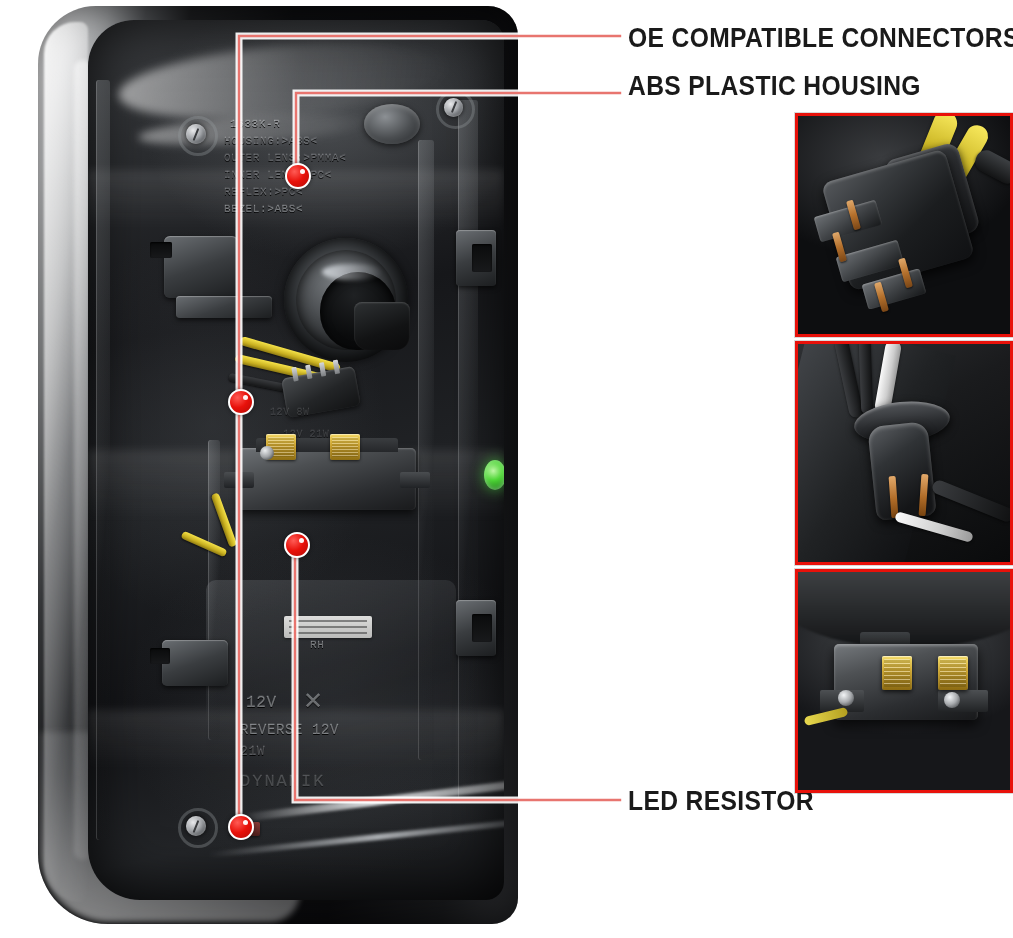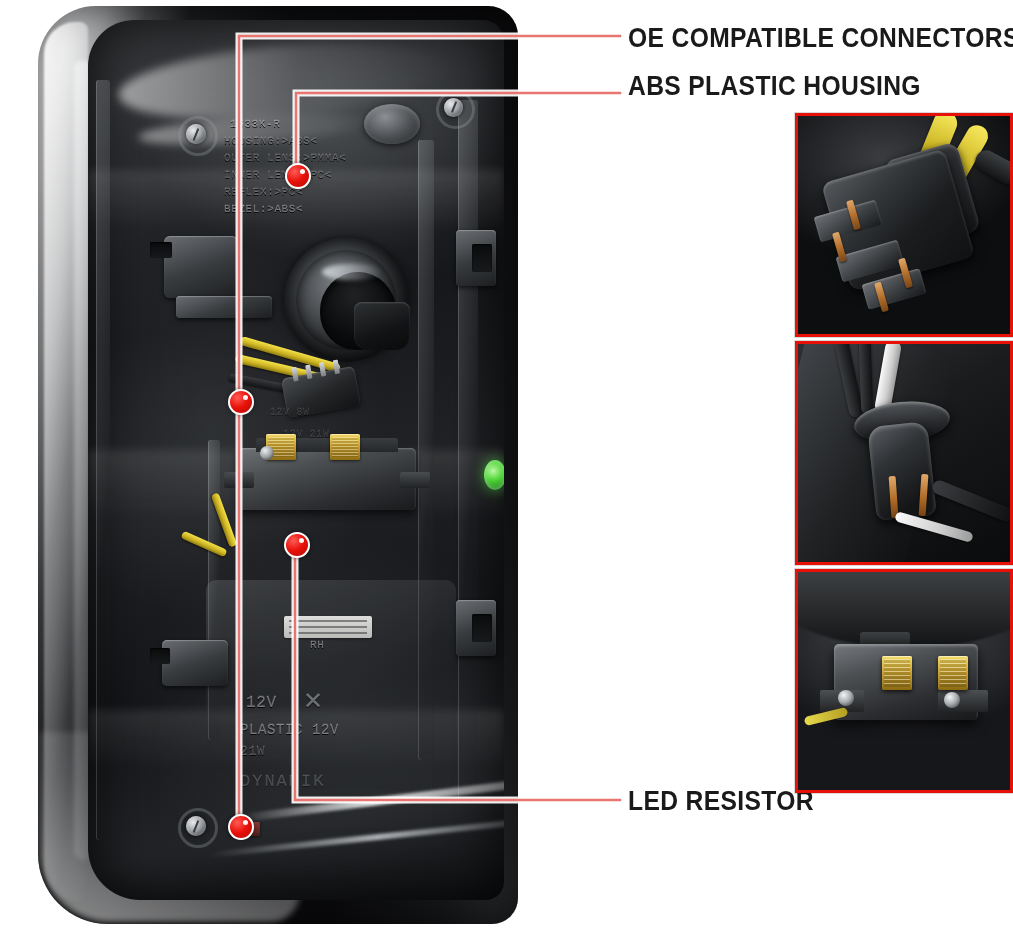--- a/index.html
+++ b/index.html
@@ -356,21 +356,21 @@
 
       <div class="plate"></div>
       <div class="sticker">
         <div class="sticker-lines"></div>
       </div>
 
       <div class="molded" style="left:222px;top:619px;font-size:11px;">RH</div>
       <div class="molded" style="left:158px;top:674px;font-size:16px;">12V</div>
       <div style="position:absolute;left:212px;top:668px;width:26px;height:26px;color:rgba(225,228,232,.45);
         font-size:24px;line-height:26px;text-align:center;text-shadow:0 1px 0 rgba(0,0,0,.8);">✕</div>
-      <div class="molded" style="left:152px;top:702px;font-size:14px;">PLASTIC 12V</div>
+      <div class="molded" style="left:152px;top:702px;font-size:14px;">REVERSE 12V</div>
       <div class="molded dim" style="left:152px;top:724px;font-size:13px;">21W</div>
       <div class="molded" style="left:152px;top:752px;font-size:17px;letter-spacing:2px;opacity:.5;">DYNAMIK</div>
 
       <div class="green-led"></div>
 
       <div class="tab-clip" style="left:74px;top:620px;width:66px;height:46px;border-radius:5px;"></div>
       <div class="notch" style="left:62px;top:628px;width:20px;height:16px;"></div>
 
       <div class="bot-diag"></div>
       <div class="bot-diag2"></div>

